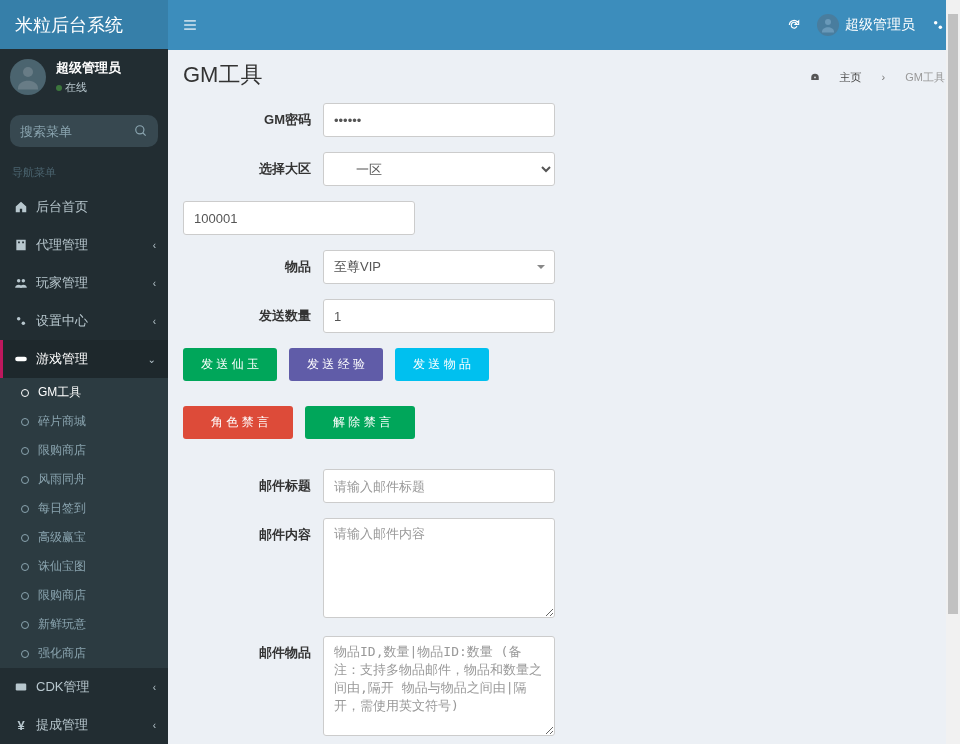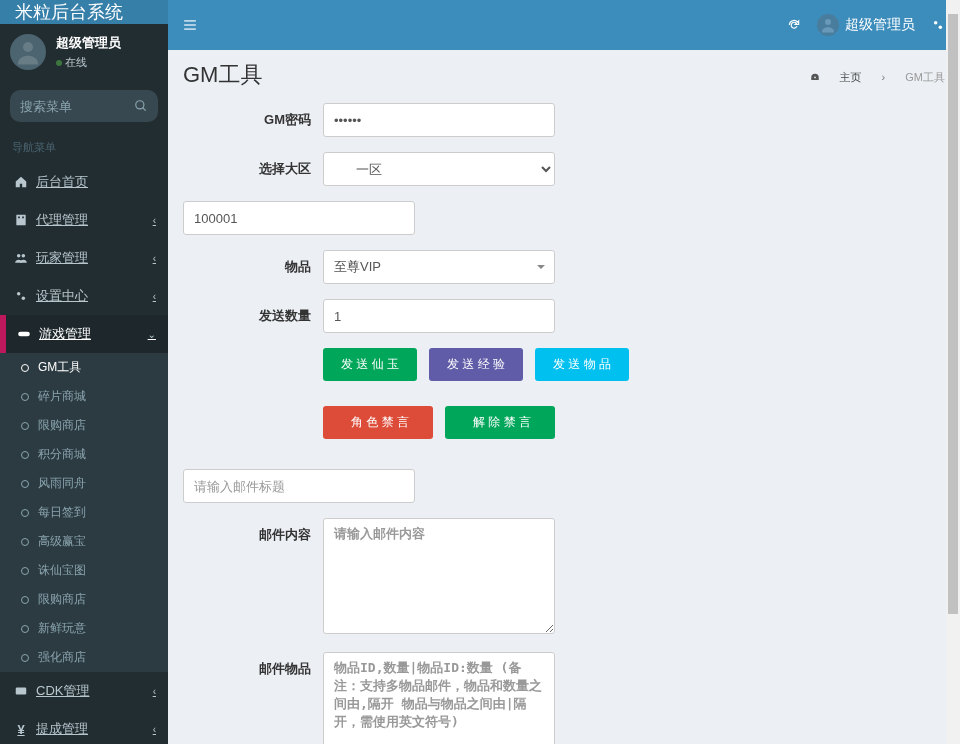--- a/index.html
+++ b/index.html
@@ -13,22 +13,22 @@
 .user-info { display: flex; flex-direction: column; font-size: 13px; }
 .user-name { color: #fff; font-weight: bold; }
 .user-status { font-size: 11px; color: #b8c7ce; margin-top: 3px; }
 .status-dot { display:inline-block; width:6px; height:6px; border-radius:50%; background:#3c763d; margin-right:3px; }
 .sb-search { padding: 10px; }
 .sb-search-inner { background: #374850; border-radius: 10px; display: flex; align-items: center; height: 32px; }
 .sb-search-inner input { background: transparent; border: none; color: #ccc; padding: 0 10px; flex: 1; font-size: 13px; outline: none; width: 100px; }
 .sb-search-inner input::placeholder { color: #8aa4af; }
 .sb-search-inner .ic { color: #999; padding: 0 10px; }
 .sb-header { color: #4b646f; font-size: 11px; padding: 8px 12px; }
-.nav-item { display: flex; align-items: center; padding: 10px 12px; color: #b8c7ce; cursor: pointer; font-size: 13px; position: relative; text-decoration: underline; }
-.nav-item.active { color: #fff; background: #1e282c; border-left: 6px solid #be185d; padding-left: 9px; }
+.nav-item { display: flex; align-items: center; padding: 10px 12px; color: #b8c7ce; cursor: pointer; font-size: 13px; position: relative; }
+.nav-item.active { color: #fff; background: #1e282c; border-left: 3px solid #be185d; padding-left: 9px; }
 .nav-icon { width: 18px; display: inline-flex; margin-right: 6px; align-items:center; justify-content:center; }
 .nav-arrow { margin-left: auto; font-size: 10px; color: #b8c7ce; }
 .sub-nav { background: #2c3b41; }
 .sub-item { display: flex; align-items: center; padding: 6px 12px 6px 18px; color: #8aa4af; font-size: 12px; cursor: pointer; }
 .sub-item.active, .sub-item:hover { color: #fff; }
 .sub-icon { width: 14px; margin-right: 6px; display:inline-flex; align-items:center; justify-content:center; }
 .circ { display:inline-block; width:8px; height:8px; border:1.2px solid currentColor; border-radius:50%; }
 .main { flex: 1; display: flex; flex-direction: column; background:#ecf0f5; }
 .topbar { background: #3c8dbc; height: 50px; display: flex; align-items: center; padding: 0 15px; color: #fff; }
 .top-toggle { cursor: pointer; font-size: 16px; }
@@ -41,23 +41,23 @@
 .breadcrumb { margin-left: auto; font-size: 11px; color: #777; display:flex; align-items:center; gap:20px; }
 .breadcrumb a { color: #444; text-decoration:none; }
 .content { padding: 0 15px 15px 15px; overflow: auto; flex: 1; }
 .form-horizontal { padding: 5px 0 30px 0; }
 .form-group { display: flex; margin-bottom: 15px; }
 .form-label { width: 140px; text-align: right; padding-right: 12px; font-weight: bold; font-size: 13px; color: #333; padding-top: 8px; flex-shrink:0; }
 .form-control-wrap { width: 232px; }
 .form-control { width: 100%; height: 34px; border: 1px solid #ccc; border-radius: 3px; padding: 6px 10px; font-size: 13px; color: #555; background:#fff; }
 .form-control::placeholder { color: #999; }
 select.form-control { cursor:pointer;padding-left:28px; }
-textarea.form-control { height: 116px; resize: vertical; font-weight: bold; }
+textarea.form-control { height: 100px; resize: vertical; }
 .btn-row { display: flex; gap: 12px; }
-.btn-row.offset { margin-left: 140px; }
+.btn-row.offset { }
 .btn { border: none; border-radius: 3px; padding: 8px 18px; font-size: 12px; color: #fff; cursor: pointer; white-space: nowrap; }
 .btn-green { background: #00a65a; }
 .btn-purple { background: #605ca8; }
 .btn-blue { background: #00c0ef; }
 .btn-red { background: #dd4b39; }
 .btn-wide { padding: 8px 28px; width: 110px; }
 .combo { position:relative; }
 .combo .caret { position:absolute; right:10px; top:50%; transform:translateY(-50%); pointer-events:none; width:0; height:0; border-left:4px solid transparent; border-right:4px solid transparent; border-top:4px solid #888; }
 .page-scroll { position:absolute; right:0; top:0; bottom:0; width:14px; background:#f1f1f1; }
 .page-scroll .sthumb { position:absolute; left:2px; right:2px; top:14px; height:600px; background:#c1c1c1; }
@@ -160,26 +160,20 @@
       <div class="sub-item">
           <span class="sub-icon">
             <span class="circ"></span>
           </span>
           <span>限购商店</span>
         </div>
       <div class="sub-item">
           <span class="sub-icon">
             <span class="circ"></span>
           </span>
-          <span>积分商城</span>
-        </div>
-      <div class="sub-item">
-          <span class="sub-icon">
-            <span class="circ"></span>
-          </span>
           <span>风雨同舟</span>
         </div>
       <div class="sub-item">
           <span class="sub-icon">
             <span class="circ"></span>
           </span>
           <span>每日签到</span>
         </div>
       <div class="sub-item">
           <span class="sub-icon">
@@ -311,20 +305,21 @@
           </div>
         </div>
         <div class="form-group" style="margin-top:25px;align-items:flex-end;">
           <div class="btn-row offset">
             <button class="btn btn-red btn-wide">角 色 禁 言</button>
             <button class="btn btn-green btn-wide">解 除 禁 言</button>
           </div>
         </div>
 
         <div class="form-group" style="margin-top:30px;">
+          <label class="form-label">邮件标题</label>
           <div class="form-control-wrap"><input type="text" class="form-control" placeholder="请输入邮件标题" style=""></div>
         </div>
         <div class="form-group">
           <label class="form-label">邮件内容</label>
           <div class="form-control-wrap"><textarea class="form-control" placeholder="请输入邮件内容" style=""></textarea></div>
         </div>
         <div class="form-group">
           <label class="form-label">邮件物品</label>
           <div class="form-control-wrap"><textarea class="form-control" placeholder="物品ID,数量|物品ID:数量 (备注：支持多物品邮件，物品和数量之间由,隔开 物品与物品之间由|隔开，需使用英文符号)" style=""></textarea></div>
         </div>

